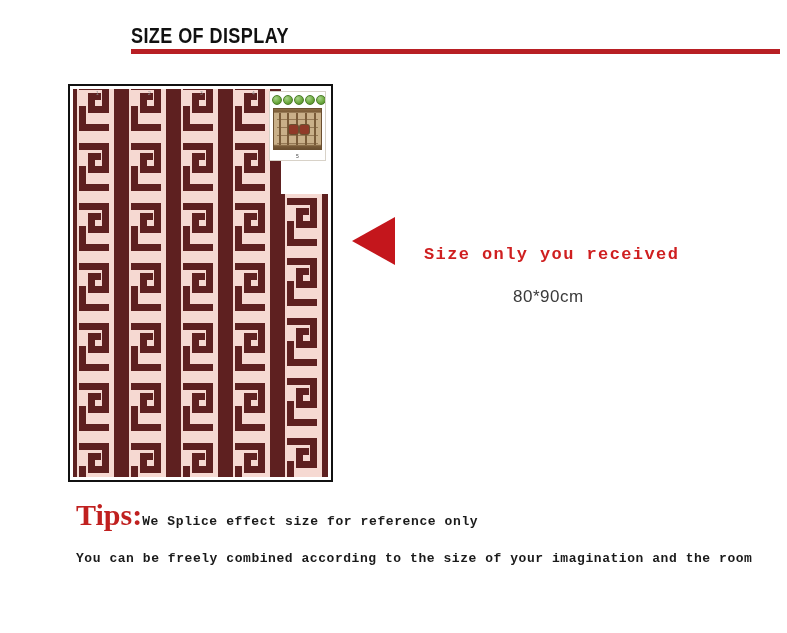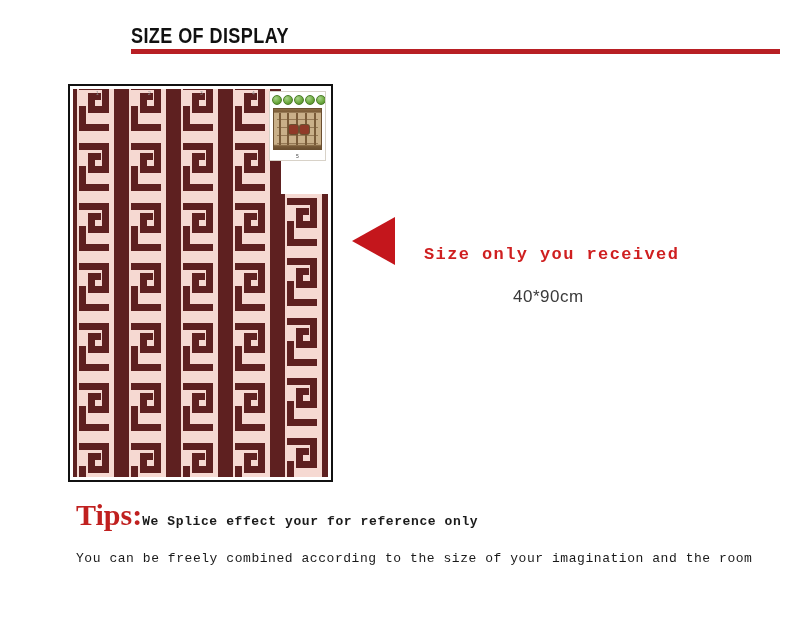--- a/index.html
+++ b/index.html
@@ -260,21 +260,21 @@
     font-size: 13px;
     color: #1a1a1a;
     letter-spacing: 0.6px;
     vertical-align: baseline;
   }
   #tips-text-2 {
     position: absolute;
     left: 76px;
     top: 57px;
     font-family: "Liberation Mono", monospace;
-    font-weight: normal;
+    font-weight: bold;
     font-size: 13px;
     color: #1a1a1a;
     letter-spacing: 0.55px;
     white-space: nowrap;
     text-align: right;
   }
 </style>
 </head>
 <body>
 
@@ -629,20 +629,20 @@
         <span class="door-medallion" style="left:26px; top:16px;"></span>
       </div>
       <div id="inset-caption">5</div>
     </div>
 
   </div>
 </div>
 
 <div id="size-arrow"></div>
 <div id="size-received-label">Size only you received</div>
-<div id="size-value">40*90cm</div>
+<div id="size-value">80*90cm</div>
 
 <div id="tips-section">
   <div id="tips-line-1">
-    <span id="tips-label">Tips:</span><span id="tips-text-1">We Splice effect your for reference only</span>
+    <span id="tips-label">Tips:</span><span id="tips-text-1">We Splice effect size for reference only</span>
   </div>
   <div id="tips-text-2">You can be freely combined according to the size of your imagination and the room</div>
 </div>
 
 </body></html>

